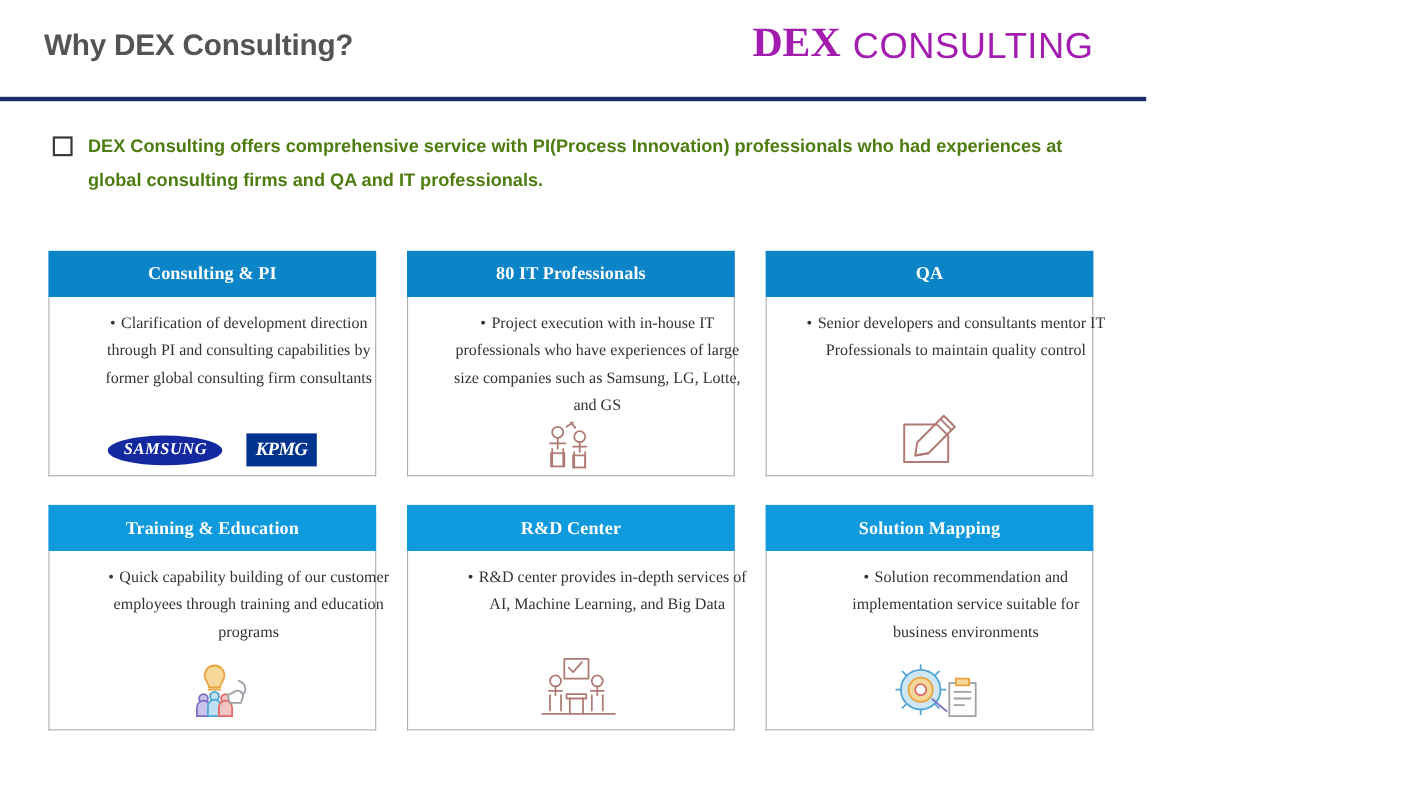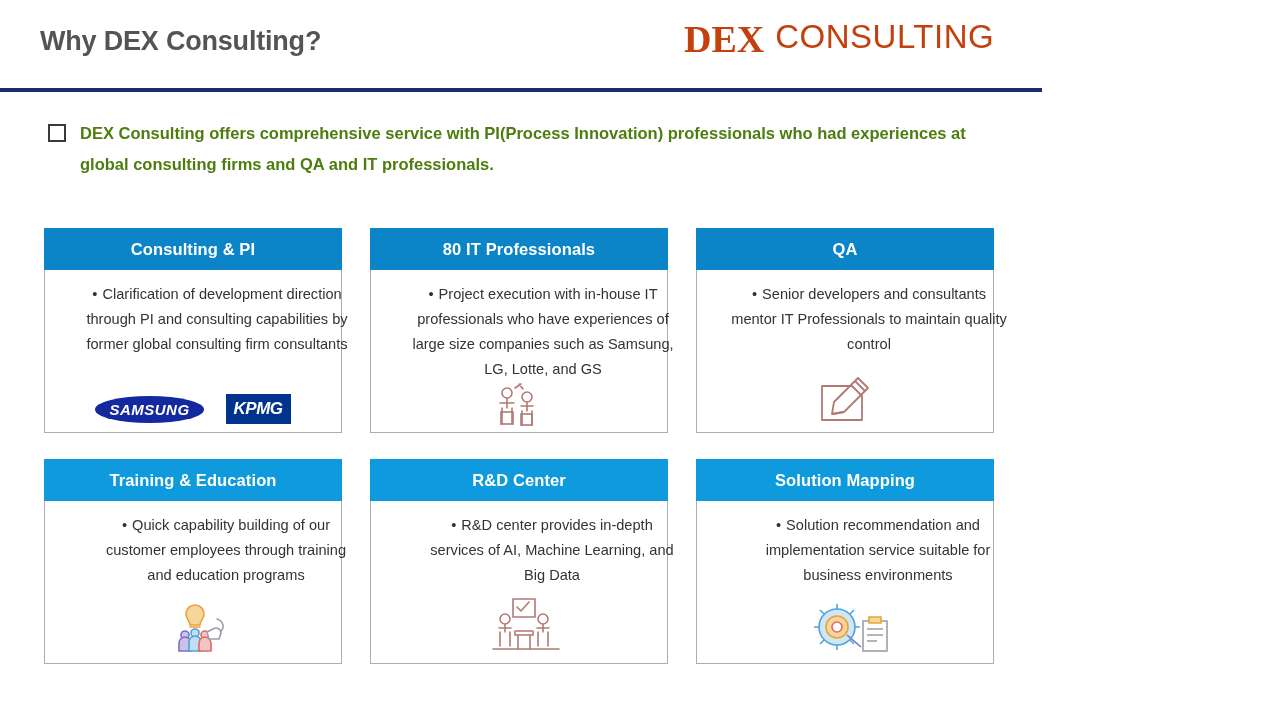--- a/index.html
+++ b/index.html
@@ -30,22 +30,22 @@
     font-size: 27px;
     font-weight: bold;
     color: #545454;
     letter-spacing: -0.2px;
   }
   .brand-logo {
     position: absolute;
     left: 684px;
     top: 20px;
     display: flex;
-    align-items: flex-start;
-    color: #c2410c;
+    align-items: flex-end;
+    color: #a21caf;
   }
   .brand-dex {
     font-family: "Liberation Serif", serif;
     font-size: 38px;
     font-weight: bold;
     letter-spacing: 0px;
     line-height: 1;
   }
   .brand-consulting {
     font-family: "Liberation Sans", sans-serif;
@@ -96,20 +96,21 @@
     top: 228px;
     width: 952px;
     display: grid;
     grid-template-columns: 298px 298px 298px;
     grid-column-gap: 28px;
     grid-row-gap: 26px;
   }
   .card {
     display: flex;
     flex-direction: column;
+    font-family: Liberation Serif, serif;
   }
   .card-head {
     height: 42px;
     background: #0b84c8;
     color: #ffffff;
     font-size: 16.5px;
     font-weight: bold;
     display: flex;
     align-items: center;
     justify-content: center;

